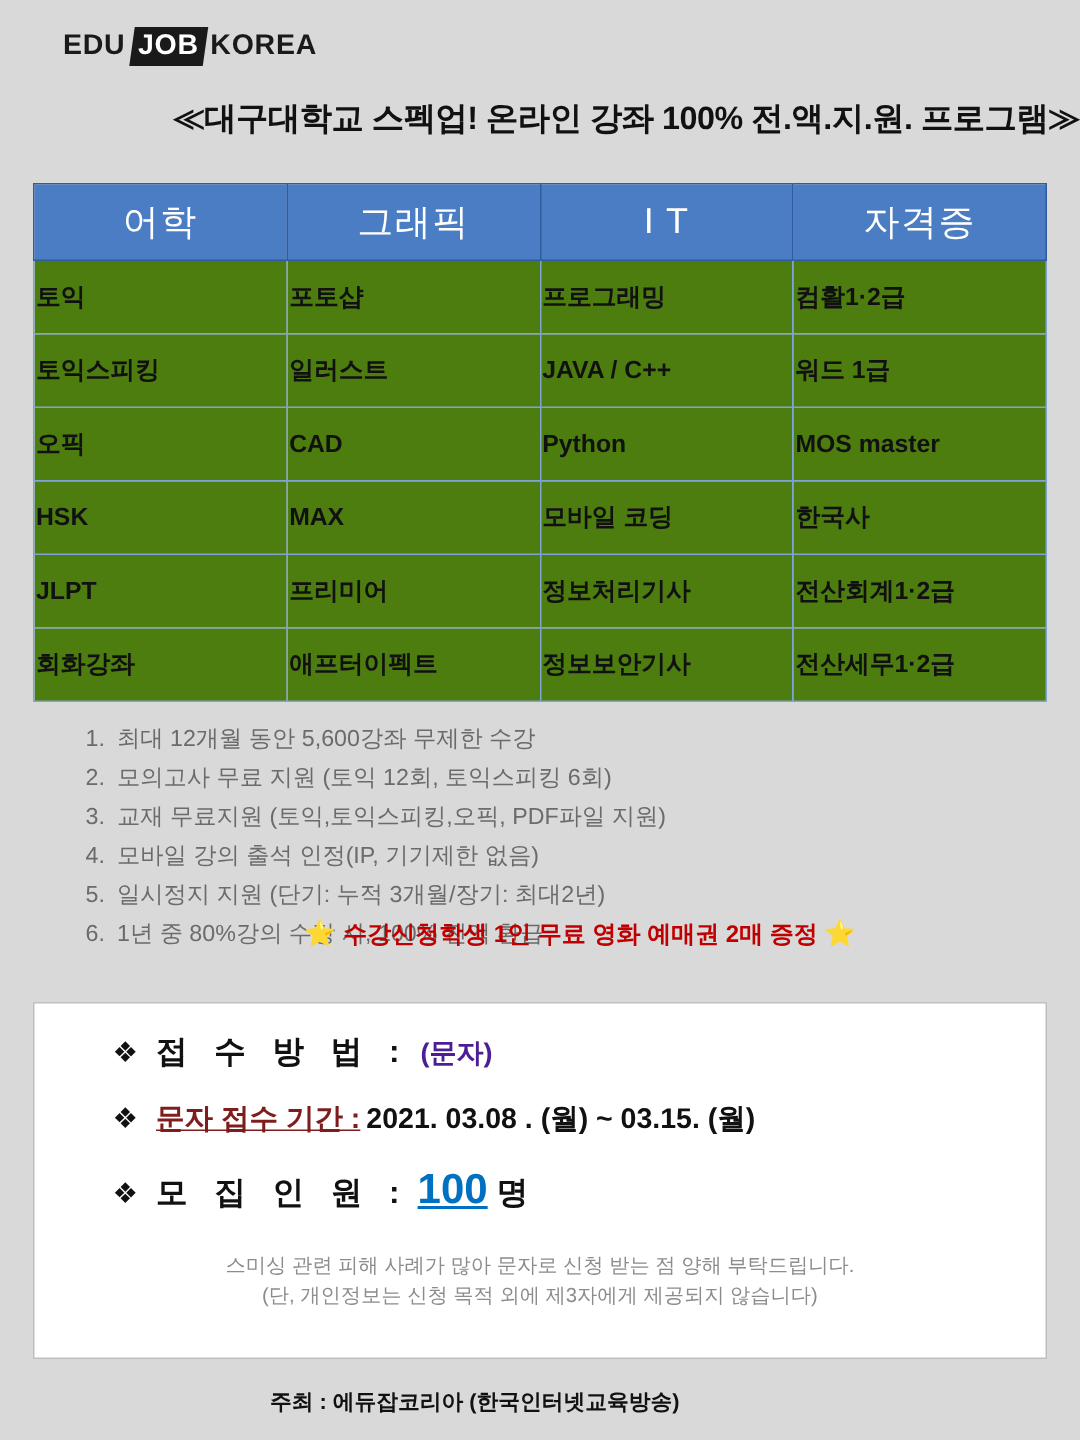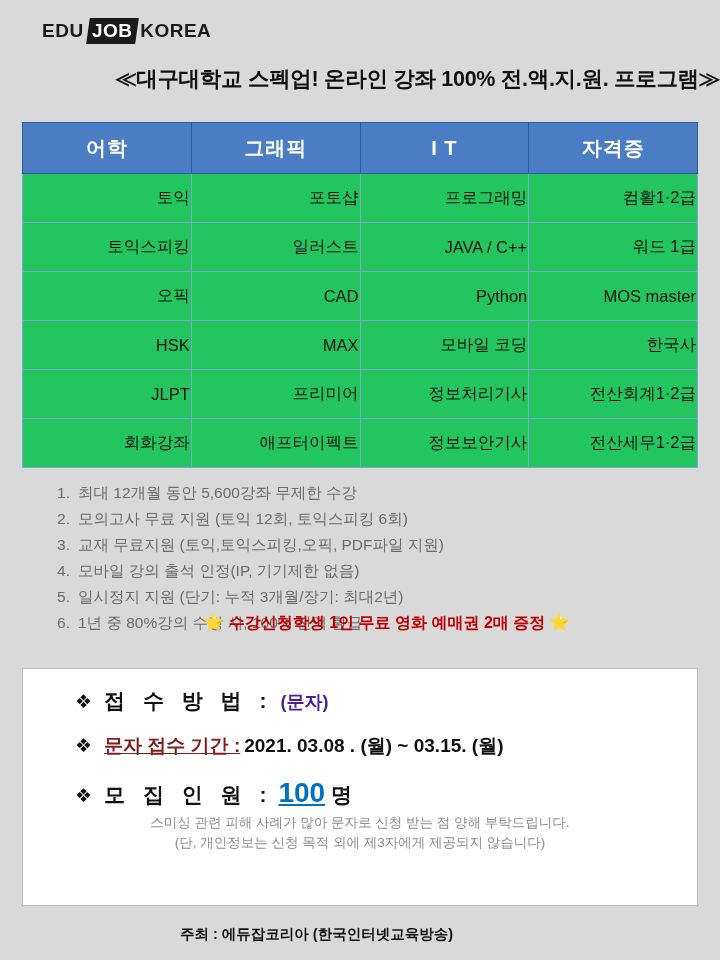--- a/index.html
+++ b/index.html
@@ -75,33 +75,33 @@
   }
   table.courses {
     border-collapse: collapse;
     width: 100%;
     table-layout: fixed;
     background: #ffffff;
   }
   table.courses th {
     background: #4a7dc4;
     color: #ffffff;
-    font-size: 20px;
-    font-weight: bold;
+    font-size: 24px;
+    font-weight: normal;
     height: 48px;
     border: 1px solid #2f5c9c;
     letter-spacing: 1px;
   }
   table.courses td {
-    background: #22c55e;
+    background: #4d7c0f;
     color: #111111;
     font-size: 16.5px;
-    font-weight: normal;
+    font-weight: bold;
     height: 46px;
-    text-align: right;
+    text-align: left;
     border: 1px solid #7ea4d6;
   }
 
   
   .notes {
     position: absolute;
     top: 482px;
     left: 46px;
     width: 640px;
     color: #6b6b6b;
@@ -192,21 +192,21 @@
     color: #0070c0;
     text-decoration: underline;
     margin: 0 6px;
   }
   .count-unit {
     font-size: 21px;
     font-weight: bold;
     color: #111111;
   }
   .disclaimer {
-    margin-top: 4px;
+    margin-top: 25px;
     text-align: center;
     color: #8c8c8c;
     font-size: 13.5px;
     line-height: 20px;
   }
 
   
   .footer {
     position: absolute;
     top: 925px;

